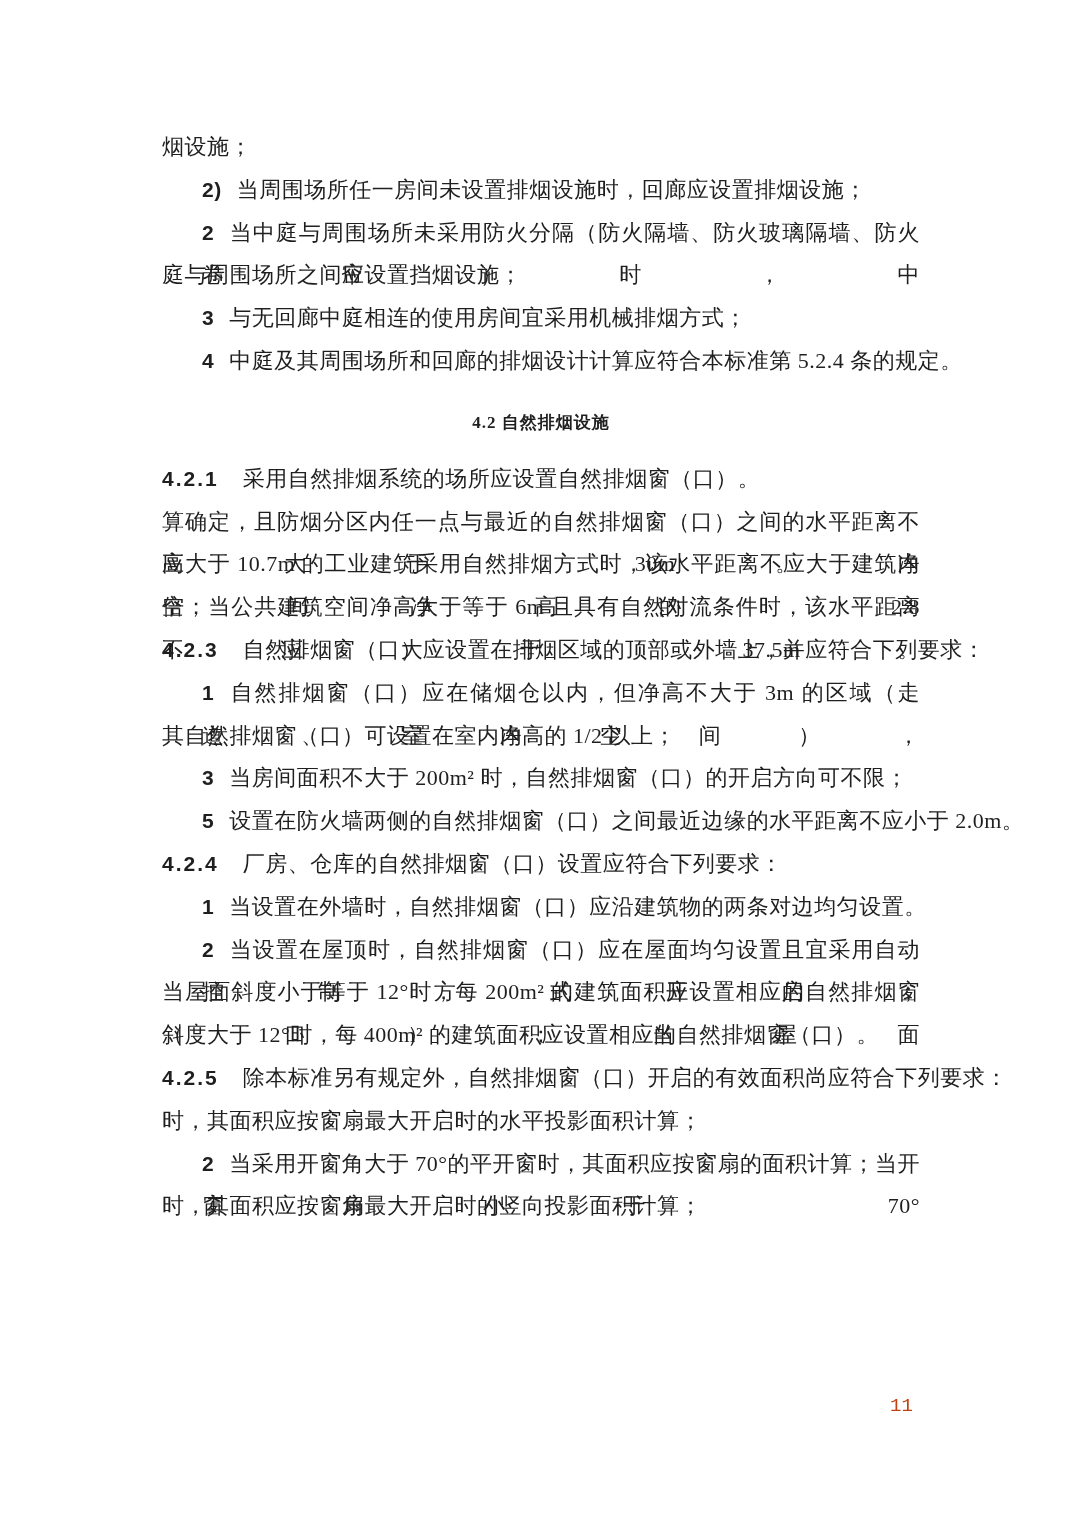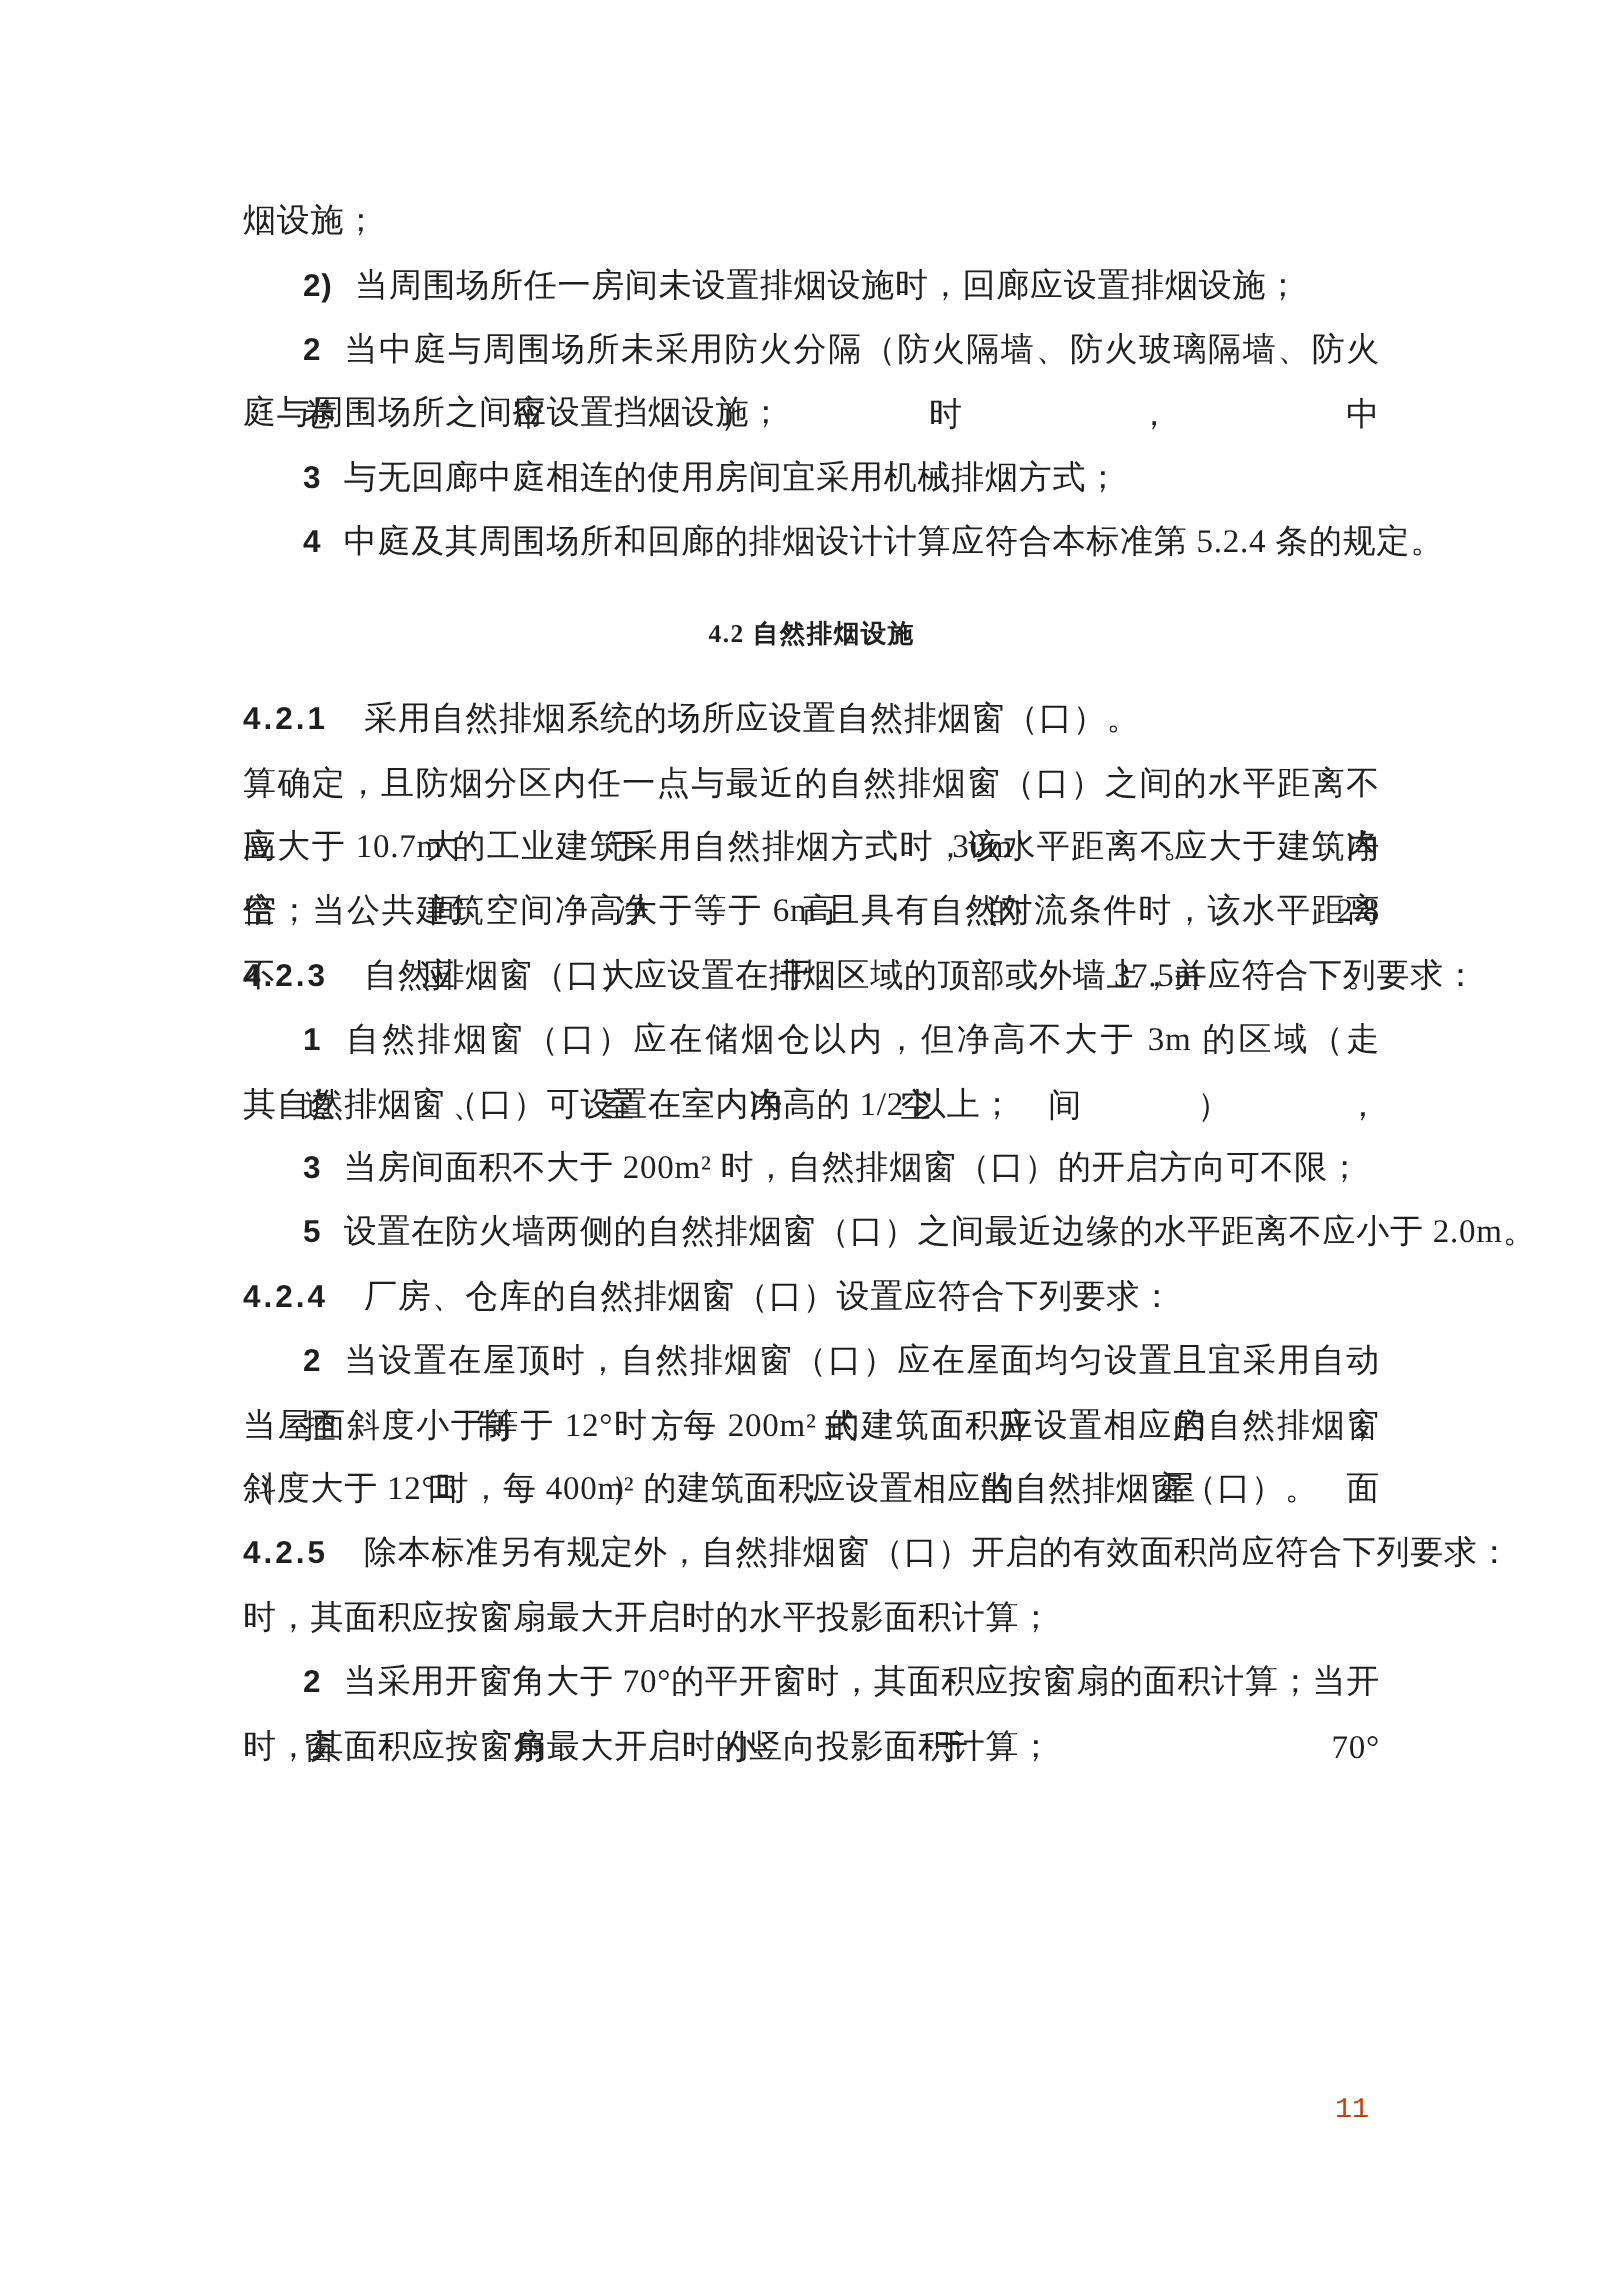--- a/index.html
+++ b/index.html
@@ -88,20 +88,21 @@
         <div class="line"><span class="num sec">4.2.1</span><span>采用自然排烟系统的场所应设置自然排烟窗（口）。</span></div>
         <div class="line fill"><span>算确定，且防烟分区内任一点与最近的自然排烟窗（口）之间的水平距离不应大于 30m。净</span></div>
         <div class="line fill"><span>高大于 10.7m 的工业建筑采用自然排烟方式时，该水平距离不应大于建筑内空间净高的 2.8</span></div>
         <div class="line fill"><span>倍；当公共建筑空间净高大于等于 6m 且具有自然对流条件时，该水平距离不应大于 37.5m。</span></div>
         <div class="line"><span class="num sec">4.2.3</span><span>自然排烟窗（口）应设置在排烟区域的顶部或外墙上，并应符合下列要求：</span></div>
         <div class="line ind1 fill"><span class="num">1</span><span>自然排烟窗（口）应在储烟仓以内，但净高不大于 3m 的区域（走道、室内空间），</span></div>
         <div class="line"><span>其自然排烟窗（口）可设置在室内净高的 1/2 以上；</span></div>
         <div class="line ind1"><span class="num">3</span><span>当房间面积不大于 200m² 时，自然排烟窗（口）的开启方向可不限；</span></div>
         <div class="line ind1"><span class="num">5</span><span>设置在防火墙两侧的自然排烟窗（口）之间最近边缘的水平距离不应小于 2.0m。</span></div>
         <div class="line"><span class="num sec">4.2.4</span><span>厂房、仓库的自然排烟窗（口）设置应符合下列要求：</span></div>
+        <div class="line ind1"><span class="num">1</span><span>当设置在外墙时，自然排烟窗（口）应沿建筑物的两条对边均匀设置。</span></div>
         <div class="line ind1 fill"><span class="num">2</span><span>当设置在屋顶时，自然排烟窗（口）应在屋面均匀设置且宜采用自动控制方式开启；</span></div>
         <div class="line fill"><span>当屋面斜度小于等于 12°时，每 200m² 的建筑面积应设置相应的自然排烟窗（口）；当屋面</span></div>
         <div class="line"><span>斜度大于 12°时，每 400m² 的建筑面积应设置相应的自然排烟窗（口）。</span></div>
         <div class="line"><span class="num sec">4.2.5</span><span>除本标准另有规定外，自然排烟窗（口）开启的有效面积尚应符合下列要求：</span></div>
         <div class="line"><span>时，其面积应按窗扇最大开启时的水平投影面积计算；</span></div>
         <div class="line ind1 fill"><span class="num">2</span><span>当采用开窗角大于 70°的平开窗时，其面积应按窗扇的面积计算；当开窗角小于 70°</span></div>
         <div class="line"><span>时，其面积应按窗扇最大开启时的竖向投影面积计算；</span></div>
       </div>
   </div>
   <div class="pagenum">11</div>

